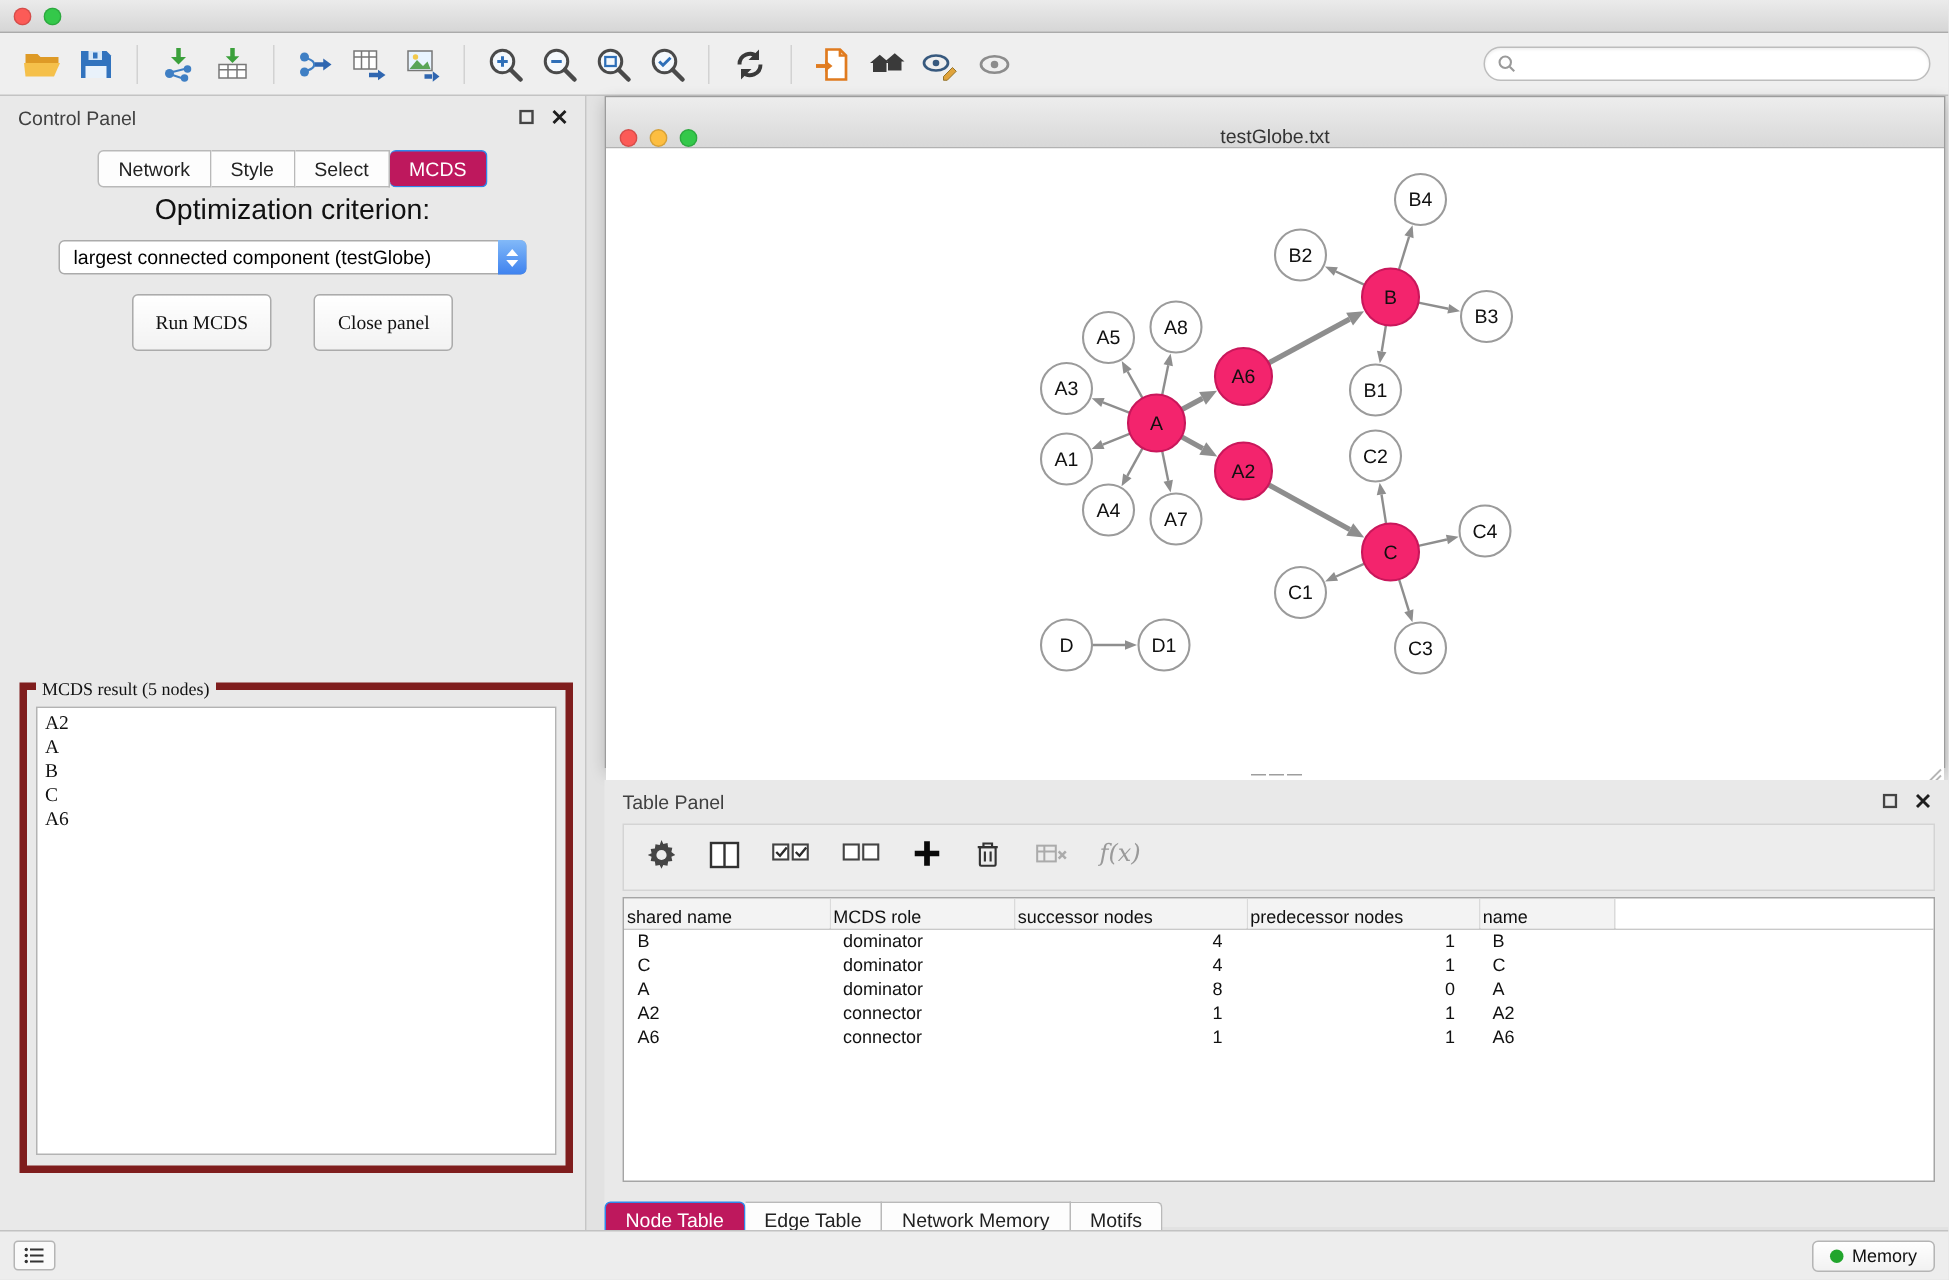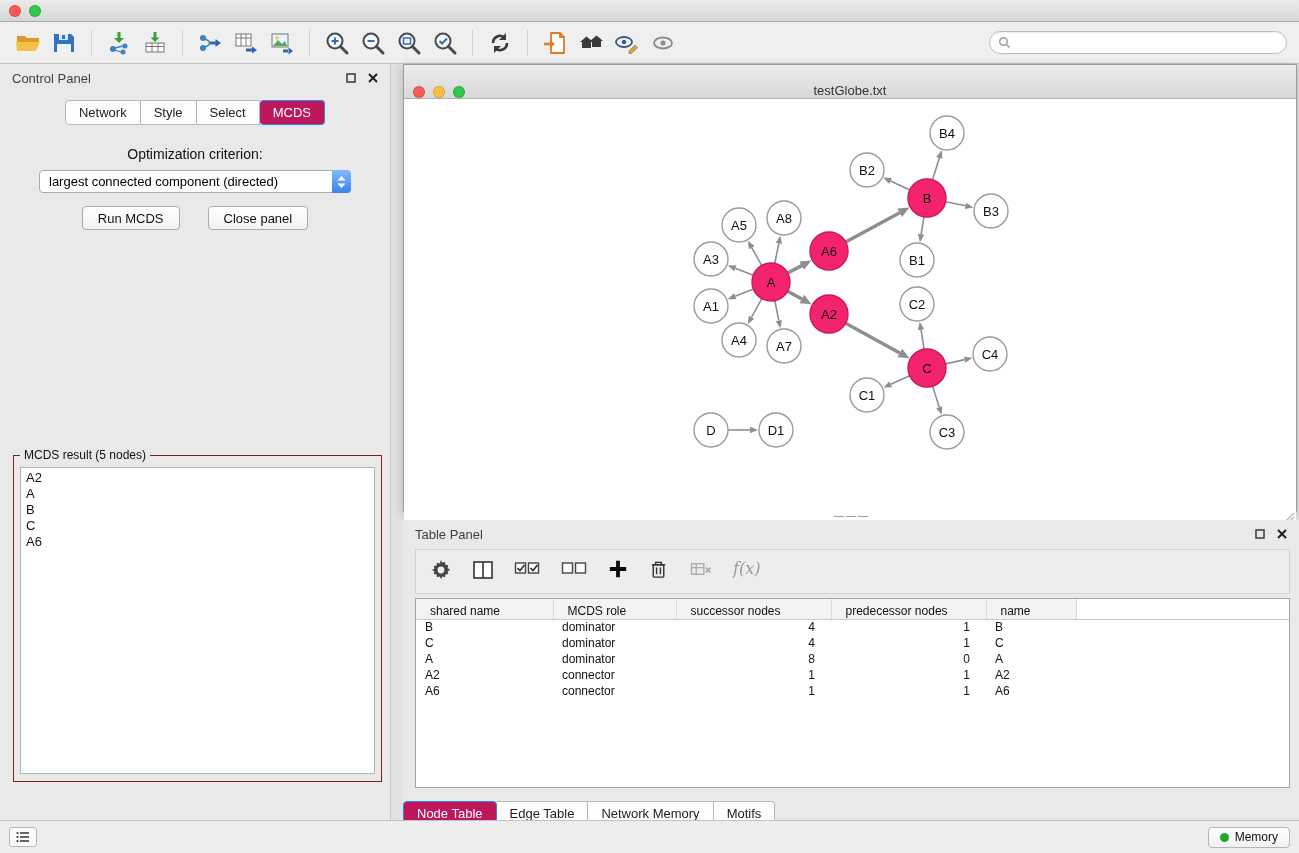--- a/index.html
+++ b/index.html
@@ -26,26 +26,26 @@
   
   .control-panel{position:absolute;left:0;top:64px;width:391px;height:756px;background:#E9E9E9;border-right:1px solid #C6C6C6;}
   .panel-header{height:28px;display:flex;align-items:center;padding:0 12px;font-size:13px;color:#404040;}
   .ph-icons{margin-left:auto;display:flex;gap:12px;align-items:center;}
   .ph-btn{background:none;border:none;display:flex;align-items:center;cursor:pointer;padding:0;}
   .segs{display:flex;justify-content:center;margin-top:8px;}
   .seg{font-size:13px;padding:4px 13px;background:#FDFDFD;border:1px solid #B9B9B9;border-left:none;color:#222;cursor:pointer;white-space:nowrap;}
   .seg:first-child{border-left:1px solid #B9B9B9;border-radius:4px 0 0 4px;}
   .seg:last-child{border-radius:0 4px 4px 0;}
   .seg.active{background:#be185d;color:#FFF;border-color:#2E87EB;border-radius:4px;}
-  .opt-label{text-align:center;margin-top:21px;font-size:14px;color:#111;}
+  .opt-label{text-align:center;margin-top:5px;font-size:19px;color:#111;}
   .dropdown{width:312px;height:23px;margin:8px auto 0;background:#FFF;border:1px solid #ABABAB;border-radius:4px;position:relative;font-size:13px;display:flex;align-items:center;padding-left:9px;cursor:pointer;}
   .dd-stepper{position:absolute;right:-1px;top:-1px;height:23px;width:19px;background:linear-gradient(#82B9F8,#3E82EF);border-radius:0 4px 4px 0;display:flex;align-items:center;justify-content:center;}
   .btnrow{display:flex;justify-content:center;gap:28px;margin-top:13px;}
-  .mbtn{height:24px;padding:0 15px;background:linear-gradient(#FFFFFF,#F2F2F2);border:1px solid #ABABAB;border-radius:4px;font-size:13px;color:#111;cursor:pointer;font-family:Liberation Sans, sans-serif;text-align:center;}
-  .fieldset{position:absolute;left:13px;top:391px;width:369px;height:327px;border:1px solid #7f1d1d;}
+  .mbtn{height:38px;padding:0 15px;background:linear-gradient(#FFFFFF,#F2F2F2);border:1px solid #ABABAB;border-radius:4px;font-size:13px;color:#111;cursor:pointer;font-family:Liberation Serif, serif;text-align:center;}
+  .fieldset{position:absolute;left:13px;top:391px;width:369px;height:327px;border:5px solid #7f1d1d;font-family:Liberation Serif, serif;}
   .fieldset .legend{position:absolute;top:-8px;left:6px;background:#E9E9E9;padding:0 4px;font-size:12px;color:#111;}
   .listarea{position:absolute;left:6px;right:6px;top:11px;bottom:7px;background:#FFF;border:1px solid #B3B3B3;overflow:auto;padding:2px 5px;font-size:13px;line-height:16px;color:#111;}
   .result-item{cursor:default;}
 
   
   .network-window{position:absolute;left:403px;top:64px;width:894px;height:448px;background:#FFF;border:1px solid #9C9C9C;box-shadow:0 3px 10px rgba(0,0,0,0.22);}
   .nw-titlebar{height:34px;background:linear-gradient(#EDEDED,#D8D8D8);border-bottom:1px solid #B2B2B2;position:relative;display:flex;align-items:flex-end;}
   .nw-title{position:absolute;left:0;width:100%;text-align:center;font-size:13px;color:#333;}
   .nw-content{position:relative;width:892px;height:424px;background:#FFF;overflow:hidden;}
   #graph-svg{width:892px;height:424px;display:block;}
@@ -57,21 +57,21 @@
   .h-splitter i{width:10px;height:1px;background:#9E9E9E;display:block;}
 
   
   .table-panel{position:absolute;left:403px;top:520px;width:896px;height:298px;background:#E9E9E9;}
   .tp-toolbar{position:absolute;top:29px;left:12px;right:9px;height:45px;background:#EDEDED;border:1px solid #D4D4D4;display:flex;align-items:center;padding:0 14px;gap:20px;}
   .tpbtn{border:none;background:transparent;display:flex;justify-content:center;cursor:pointer;height:26px;}
   .fx-label{font-family:"DejaVu Serif",serif;font-style:italic;font-size:16px;color:#9A9A9A;}
   .tp-table-wrap{position:absolute;top:78px;left:12px;right:9px;height:190px;background:#FFF;border:1px solid #A5A5A5;overflow:hidden;}
   table{border-collapse:collapse;width:100%;table-layout:fixed;font-size:12px;color:#111;}
   thead th{height:20px;background:#F3F3F3;border-right:1px solid #DADADA;border-bottom:1px solid #C9C9C9;font-weight:normal;position:relative;text-align:center;font-size:12px;}
-  thead th .hicon{position:absolute;left:14px;top:5px;}
+  thead th .hicon{position:absolute;left:2px;top:5px;}
   thead th.filler{background:#FFF;border-right:none;}
   tbody td{height:16px;padding:0 9px;white-space:nowrap;overflow:hidden;}
   tbody td.num{padding-right:16px;}
   .tp-tabs{position:absolute;top:273px;left:0;width:100%;display:flex;justify-content:flex-start;}
 
   
   .statusbar{position:absolute;left:0;top:820px;width:100%;height:33px;background:#EDEDED;border-top:1px solid #C2C2C2;display:flex;align-items:center;padding:0 9px;}
   .list-btn{width:28px;height:20px;border:1px solid #B5B5B5;border-radius:3px;background:#FAFAFA;display:flex;align-items:center;justify-content:center;cursor:pointer;}
   .memory-btn{margin-left:auto;height:21px;border:1px solid #B5B5B5;border-radius:4px;background:linear-gradient(#FFFFFF,#F1F1F1);display:flex;align-items:center;gap:6px;padding:0 11px;font-size:12px;color:#111;cursor:pointer;font-family:"Liberation Sans",sans-serif;}
   .memdot{width:9px;height:9px;border-radius:50%;background:#21A52C;}
@@ -245,21 +245,21 @@
       </span>
     </div>
     <div class="segs" id="cp-tabs">
         <div class="seg">Network</div>
         <div class="seg">Style</div>
         <div class="seg">Select</div>
         <div class="seg active">MCDS</div>
       </div>
     <div class="opt-label">Optimization criterion:</div>
     <div class="dropdown">
-      <span>largest connected component (directed)</span>
+      <span>largest connected component (testGlobe)</span>
       <span class="dd-stepper">
         <svg width="11" height="14" viewBox="0 0 11 14">
             <path d="M5.5 1L9.5 5.6H1.5z" fill="#FFF"></path>
             <path d="M5.5 13L1.5 8.4h8z" fill="#FFF"></path>
           </svg>
       </span>
     </div>
     <div class="btnrow">
       <button class="mbtn">Run MCDS</button>
       <button class="mbtn">Close panel</button>

